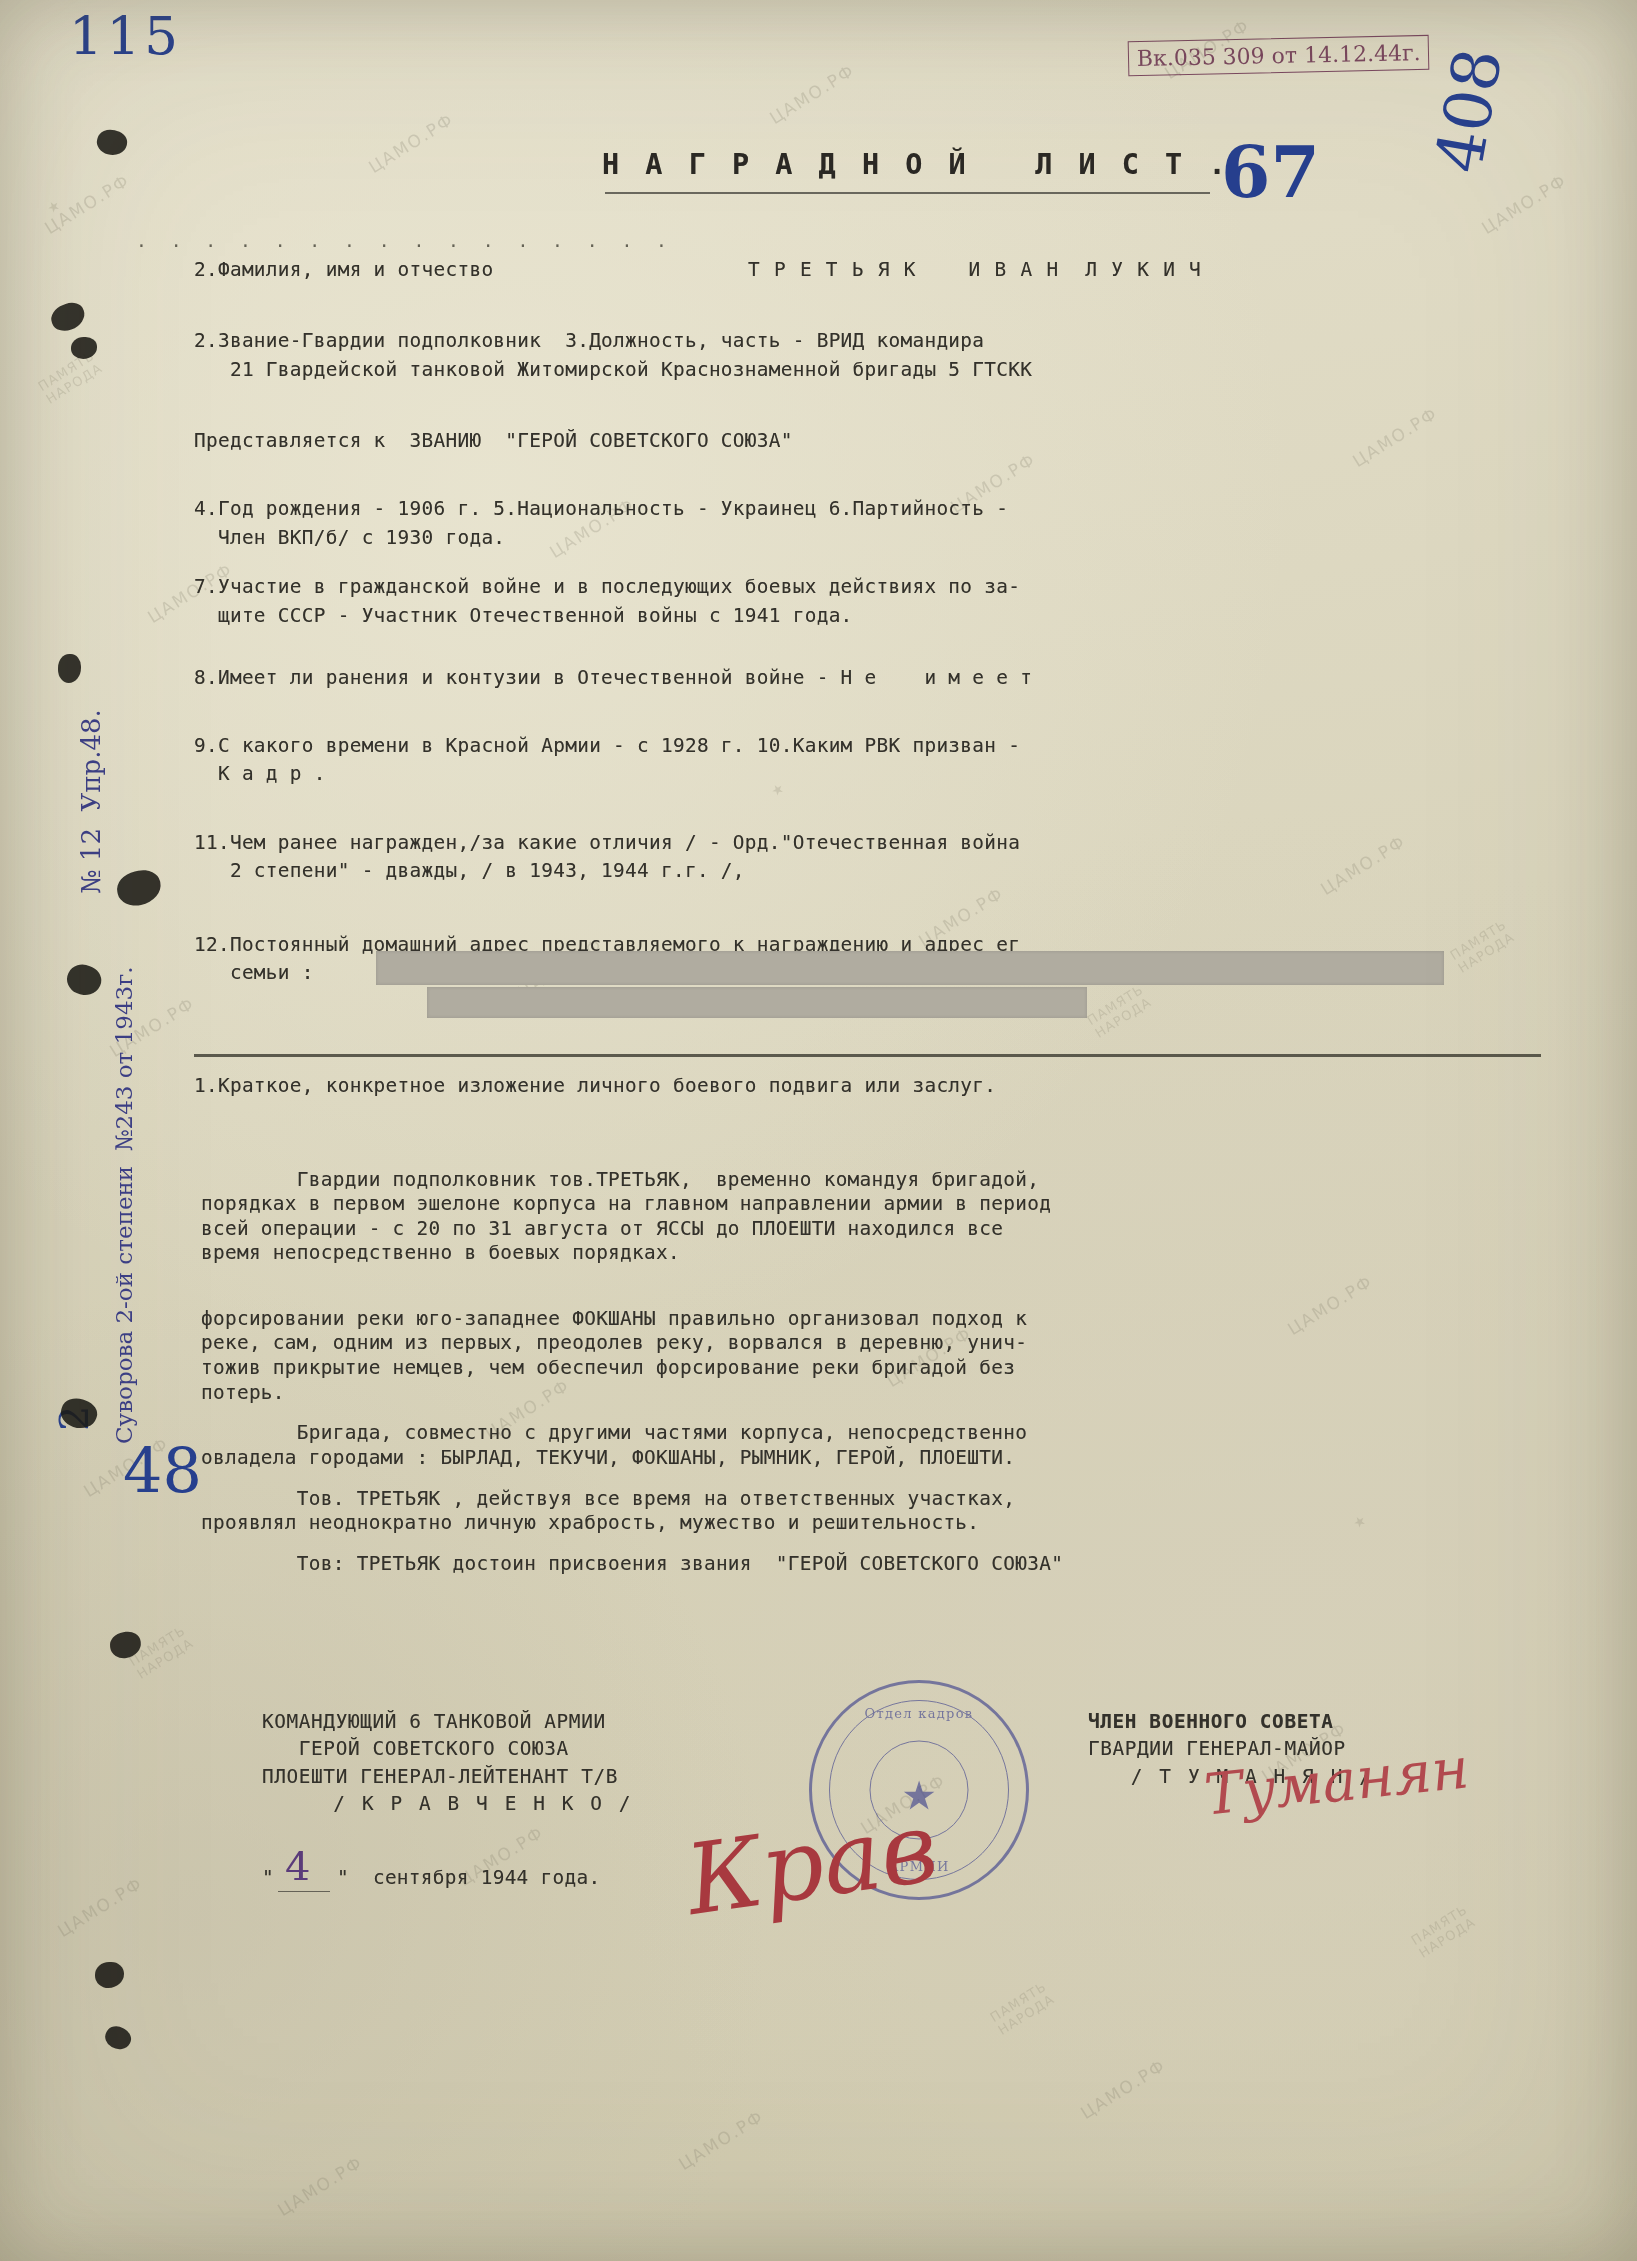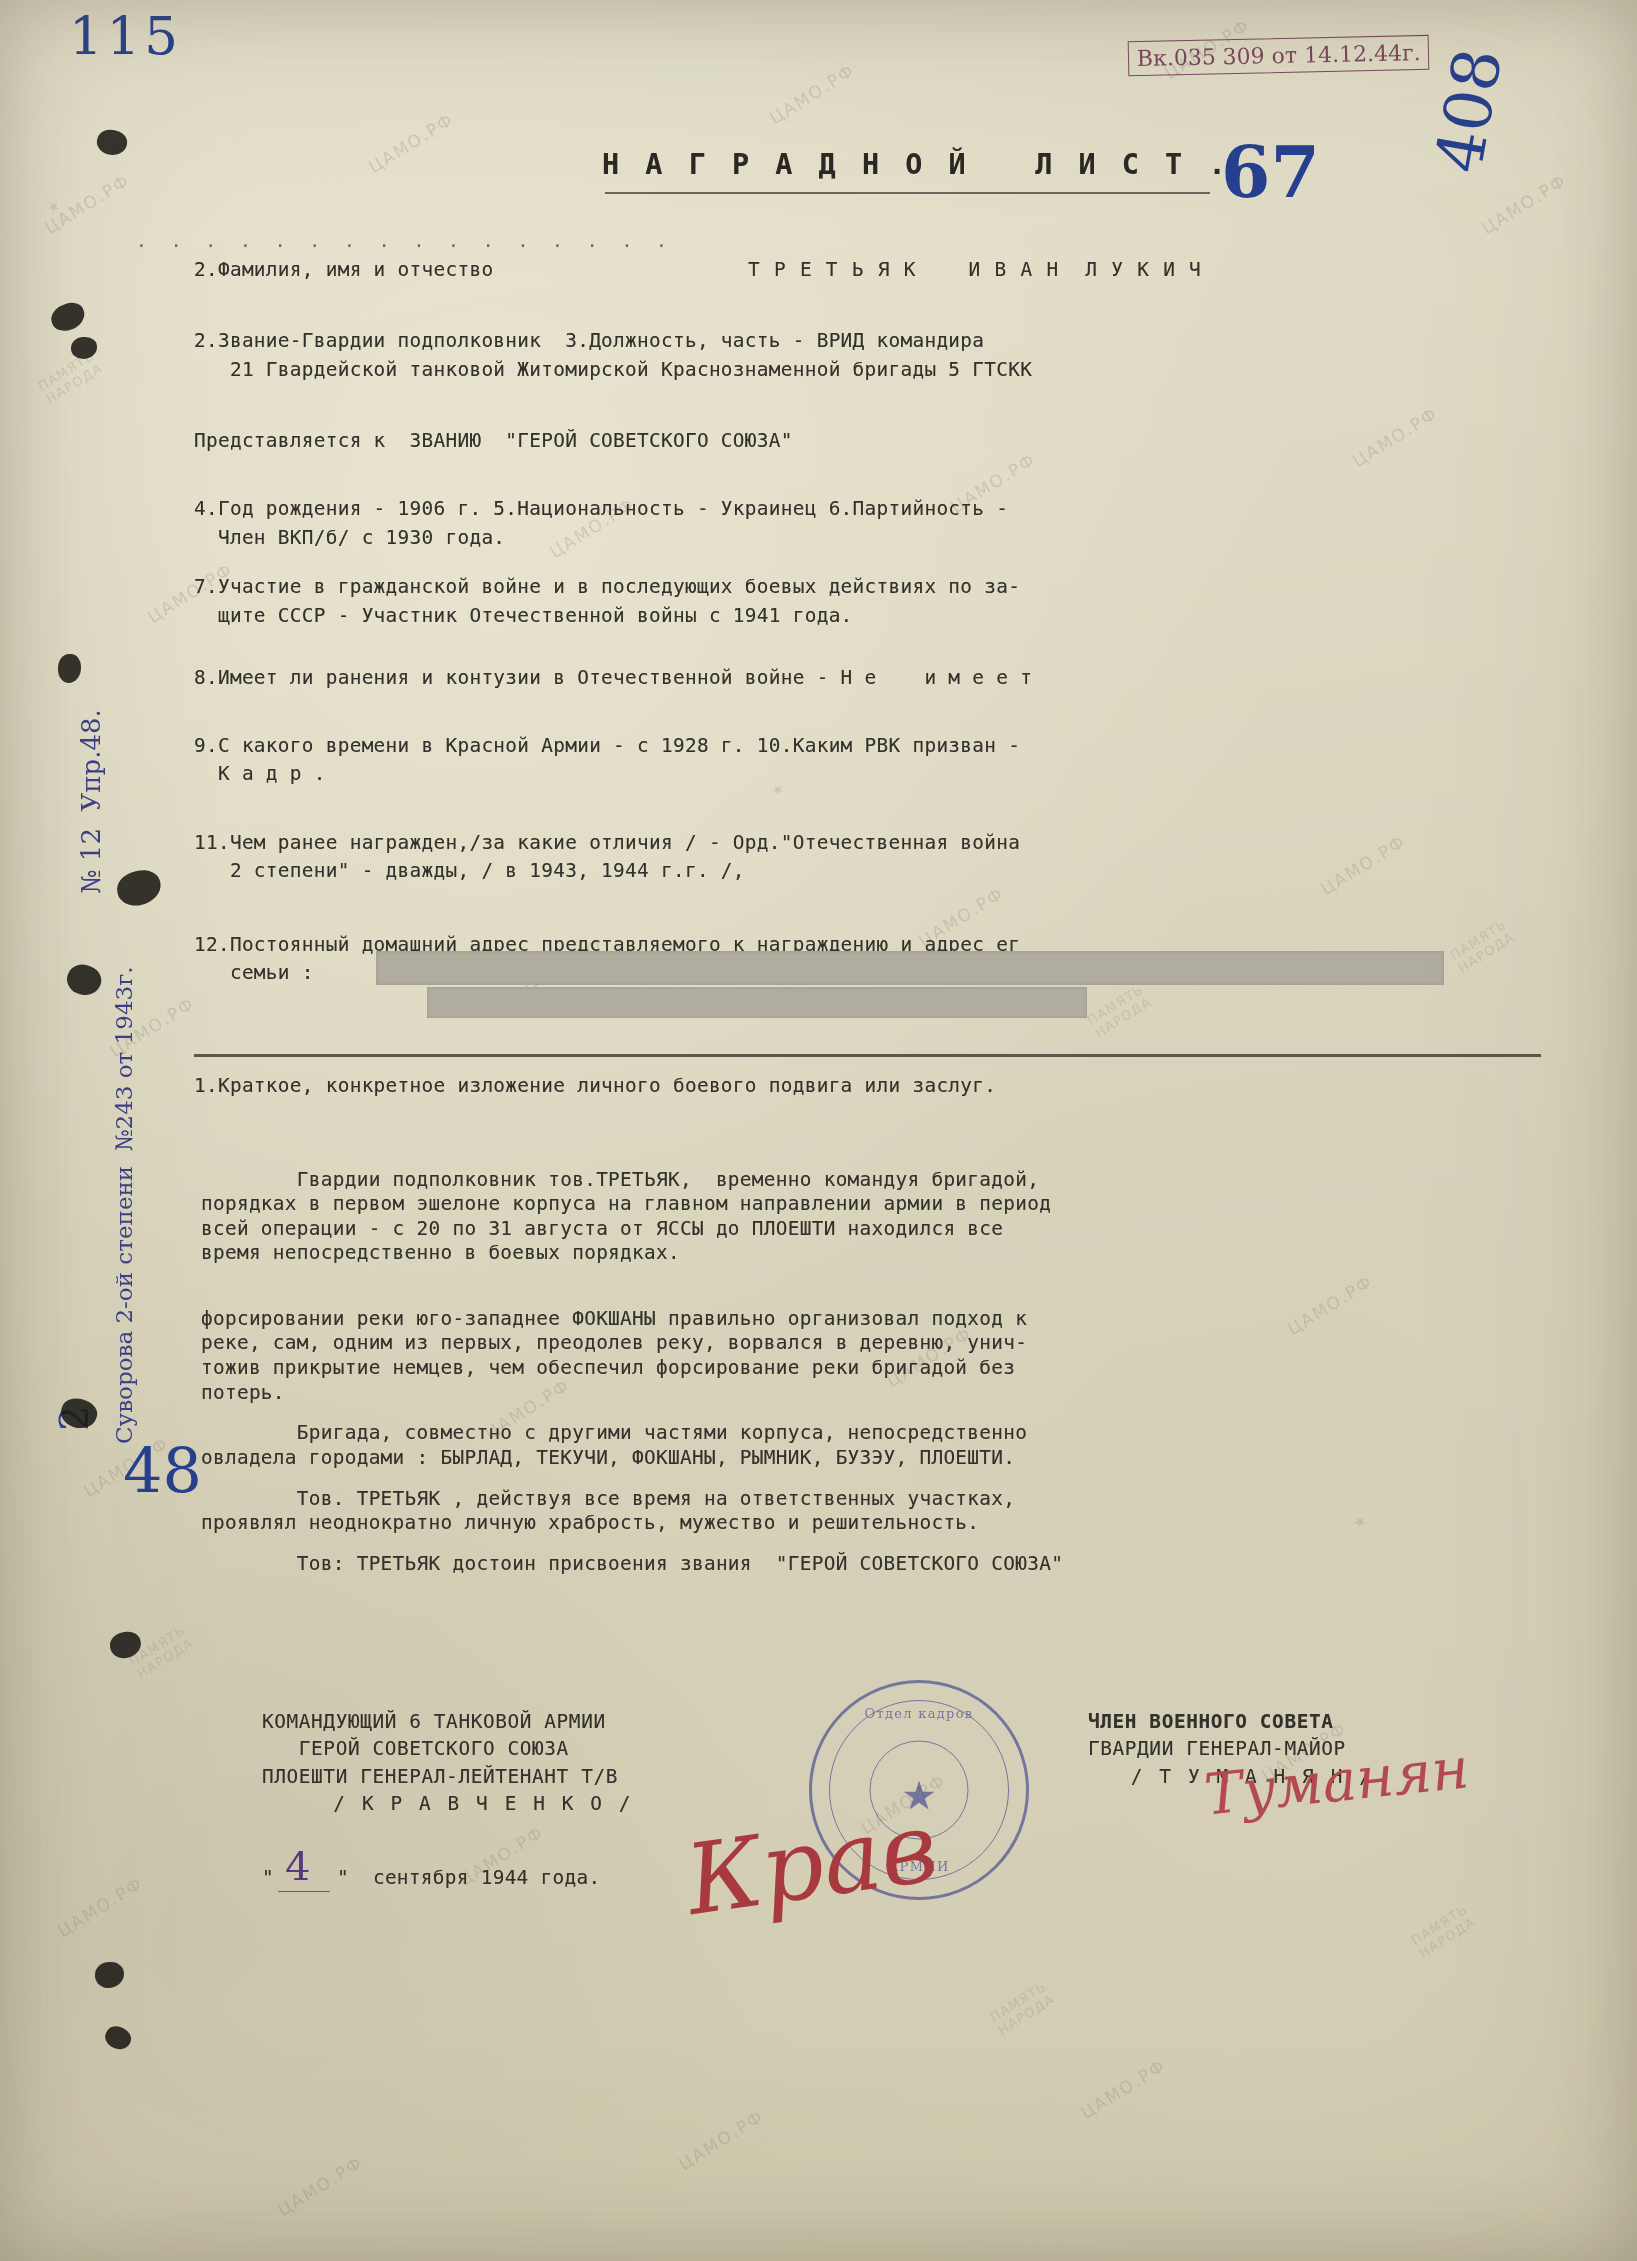--- a/index.html
+++ b/index.html
@@ -290,21 +290,21 @@
     <div class="t typed" style="left:201px; top:1190px;">порядках в первом эшелоне корпуса на главном направлении армии в период</div>
     <div class="t typed" style="left:201px; top:1215px;">всей операции - с 20 по 31 августа от ЯССЫ до ПЛОЕШТИ находился все</div>
     <div class="t typed" style="left:201px; top:1239px;">время непосредственно в боевых порядках.</div>
 
     <div class="t typed" style="left:201px; top:1305px;">форсировании реки юго-западнее ФОКШАНЫ правильно организовал подход к</div>
     <div class="t typed" style="left:201px; top:1329px;">реке, сам, одним из первых, преодолев реку, ворвался в деревню, унич-</div>
     <div class="t typed" style="left:201px; top:1354px;">тожив прикрытие немцев, чем обеспечил форсирование реки бригадой без</div>
     <div class="t typed" style="left:201px; top:1379px;">потерь.</div>
 
     <div class="t typed" style="left:201px; top:1419px;">        Бригада, совместно с другими частями корпуса, непосредственно</div>
-    <div class="t typed" style="left:201px; top:1444px;">овладела городами : БЫРЛАД, ТЕКУЧИ, ФОКШАНЫ, РЫМНИК, БУЗЭУ, ПЛОЕШТИ.</div>
+    <div class="t typed" style="left:201px; top:1444px;">овладела городами : БЫРЛАД, ТЕКУЧИ, ФОКШАНЫ, РЫМНИК, ГЕРОЙ, ПЛОЕШТИ.</div>
 
     <div class="t typed" style="left:201px; top:1485px;">        Тов. ТРЕТЬЯК , действуя все время на ответственных участках,</div>
     <div class="t typed" style="left:201px; top:1509px;">проявлял неоднократно личную храбрость, мужество и решительность.</div>
 
     <div class="t typed" style="left:201px; top:1550px;">        Тов: ТРЕТЬЯК достоин присвоения звания  "ГЕРОЙ СОВЕТСКОГО СОЮЗА"</div>
 
     <div class="t typed" style="left:262px; top:1708px; letter-spacing:0.6px;">КОМАНДУЮЩИЙ 6 ТАНКОВОЙ АРМИИ</div>
     <div class="t typed" style="left:262px; top:1735px; letter-spacing:0.6px;">   ГЕРОЙ СОВЕТСКОГО СОЮЗА</div>
     <div class="t typed" style="left:262px; top:1763px; letter-spacing:0.6px;">ПЛОЕШТИ ГЕНЕРАЛ-ЛЕЙТЕНАНТ Т/В</div>
     <div class="t typed" style="left:262px; top:1790px; letter-spacing:2.6px;">     / К Р А В Ч Е Н К О /</div>

